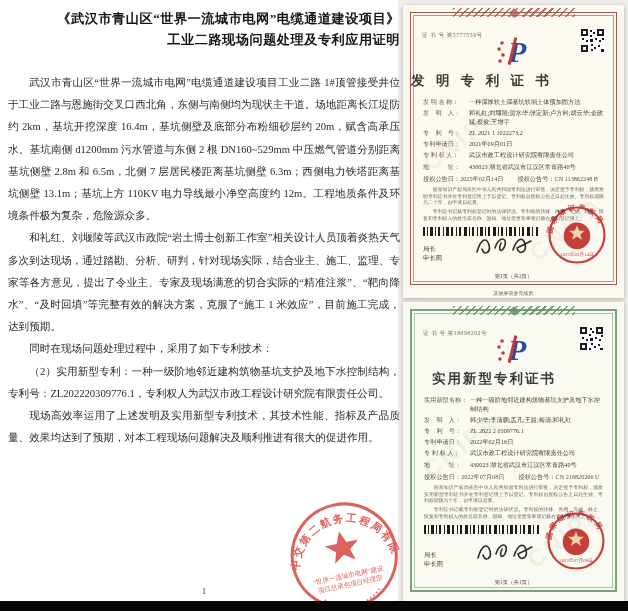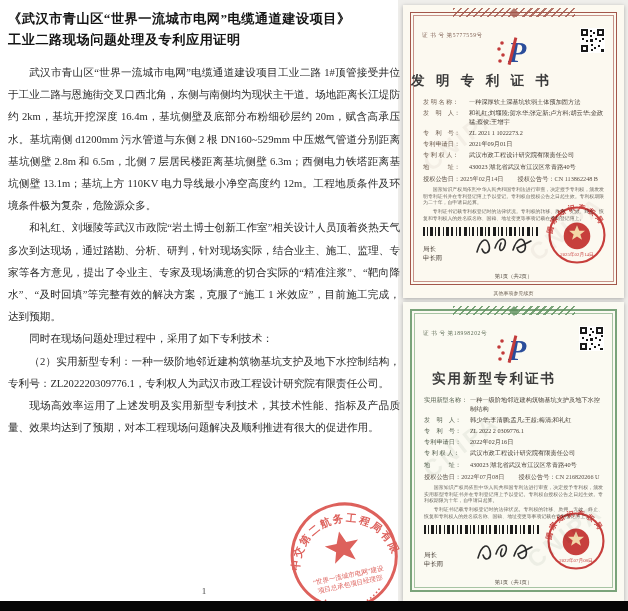--- a/index.html
+++ b/index.html
@@ -2,22 +2,22 @@
 <html><head>
 <meta charset="utf-8">
 <style>
   html,body{margin:0;padding:0;}
   body{font-family:"Liberation Serif","DejaVu Serif",serif;background:#888;}
   .screen{position:relative;width:628px;height:611px;background:#ffffff;overflow:hidden;margin:0 auto;}
   .right-bg{position:absolute;left:398px;top:0;right:0;bottom:0;background:#efeeeb;}
 
   
   .doc{position:absolute;left:8px;top:8px;width:392px;color:#262626;}
-  .doc-title{font-weight:700;text-align:left;font-size:13.2px;line-height:21px;color:#141414;letter-spacing:.5px;}
-  .doc-title.l2{margin-bottom:12px;}
+  .doc-title{font-weight:700;text-align:right;font-size:13.2px;line-height:21px;color:#141414;letter-spacing:.5px;}
+  .doc-title.l2{margin-bottom:22px;}
   .para{margin:0;text-indent:2em;text-align:justify;font-size:10.6px;line-height:22.2px;color:#2a2a2a;}
   .page-num{position:absolute;left:0;width:392px;top:578px;text-align:center;font-size:9px;color:#444;}
   .doc-stamp{position:absolute;left:282px;top:496px;z-index:2;transform:rotate(-12deg);opacity:.88;mix-blend-mode:multiply;pointer-events:none;}
 
   
   .cert{position:absolute;left:403px;width:221px;background:#fcf9f0;box-shadow:0 1px 4px rgba(0,0,0,.28);}
   .cert1{top:5px;height:293px;}
   .cert2{top:302px;height:299px;background:#fbfaf2;}
   .frame{position:absolute;left:7px;right:7px;top:7px;bottom:13px;}
   .cert1 .frame{border:1px solid #a3564a;box-shadow:inset 0 0 0 2px #fcf9f0, inset 0 0 0 3px #c79288;}

